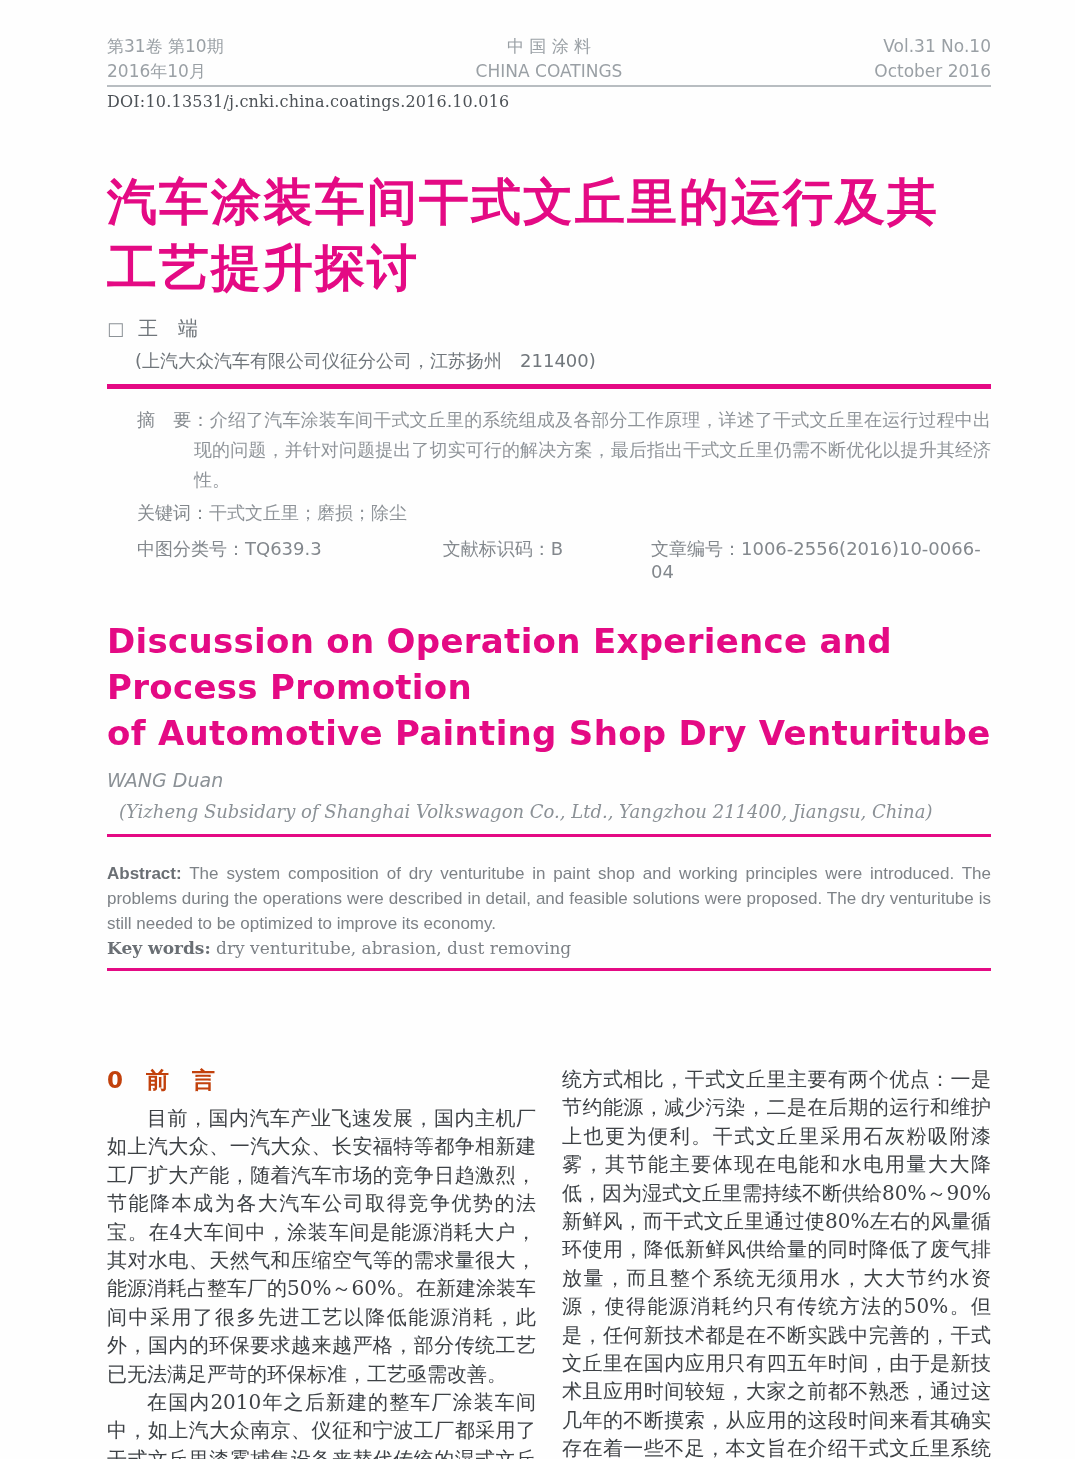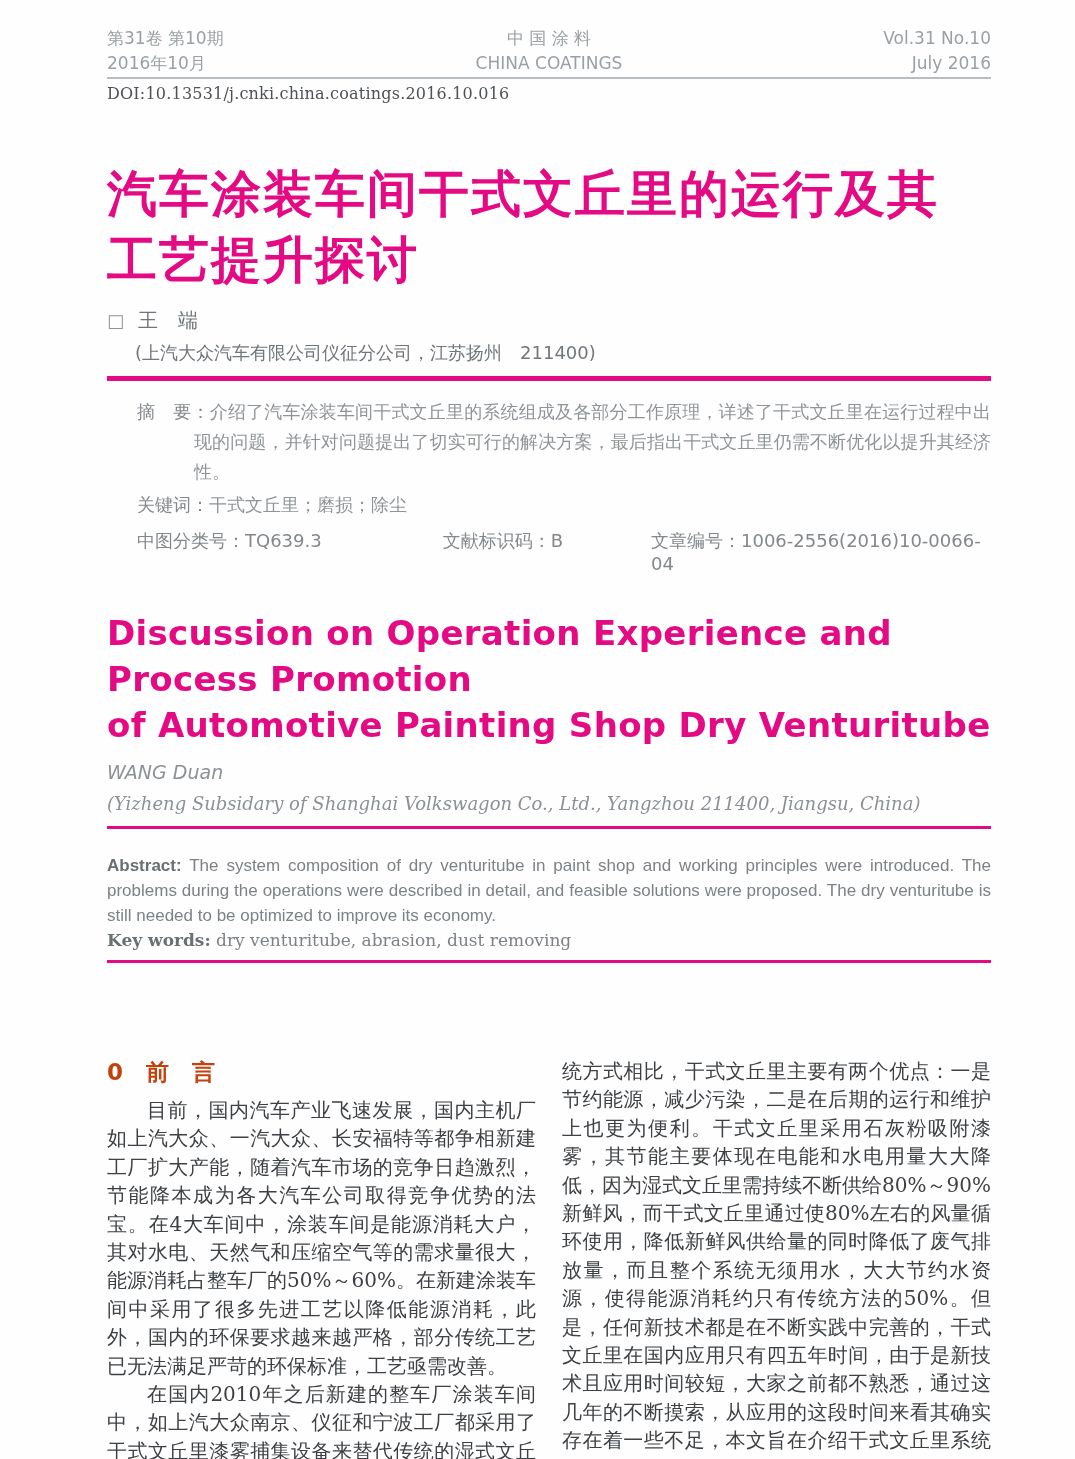--- a/index.html
+++ b/index.html
@@ -7,21 +7,21 @@
   body {
     width:1075px; height:1459px; overflow:hidden; position:relative;
     font-family:"DejaVu Sans", sans-serif;
     -webkit-font-smoothing:antialiased;
   }
   .page { position:absolute; inset:0; background:#fefefe; }
   .content { width:884px; margin-left:107px; }
 
   
   .hdr { display:flex; justify-content:space-between; align-items:flex-end;
-         padding-top:26px; color:#9aa0a5; font-size:17px; line-height:25px; }
+         padding-top:34px; color:#9aa0a5; font-size:17px; line-height:25px; }
   .hdr-col-left   { text-align:left;  min-width:190px; }
   .hdr-col-center { text-align:center; }
   .hdr-col-right  { text-align:right; min-width:190px; }
   .hdr-rule { border-bottom:2px solid #b8bdc1; margin-top:1px; }
   .doi { margin-top:5px; font-size:16px; color:#4d5257;
          font-family:"DejaVu Serif", serif; letter-spacing:0.2px; }
 
   
   .cn-title { margin-top:58px; font-size:50px; font-weight:bold;
               color:#e40a84; line-height:66px; letter-spacing:2px;font-family:Liberation Serif, serif; }
@@ -41,21 +41,21 @@
   .meta-row { margin-top:12px; padding-left:30px; display:flex;
               font-size:18px; color:#83888d; }
   .meta-clc { width:317px; }
   .meta-doc { width:216px; }
 
   
   .en-title { margin-top:36px; font-size:34px; font-weight:bold;
               color:#e40a84; line-height:46px; letter-spacing:0.3px; }
   .author-en { margin-top:13px; font-size:19px; color:#8b9196;font-style:italic; }
   .affil-en { margin-top:10px; font-size:18px; font-style:italic;
-              color:#8b9196; font-family:"DejaVu Serif", serif; }
+              color:#8b9196; font-family:"DejaVu Serif", serif;margin-left:12px; }
   .rule-med { height:3px; background:#e40a84; margin-top:12px; }
 
   
   .abstract-en { margin-top:24px; font-size:17px; line-height:25px;
                  color:#7d8287; font-family:Liberation Sans, sans-serif;
                  text-align:justify; }
   .abs-en-label { font-weight:bold; color:#6a6f74; }
   .keywords-en { font-size:17px; line-height:25px; color:#7d8287;
                  font-family:"DejaVu Serif", serif; }
   .rule-med2 { height:3px; background:#e40a84; margin-top:7px; }
@@ -79,21 +79,21 @@
       <div class="hdr-col-left">
         <div>第31卷 第10期</div>
         <div>2016年10月</div>
       </div>
       <div class="hdr-col-center">
         <div>中 国 涂 料</div>
         <div>CHINA COATINGS</div>
       </div>
       <div class="hdr-col-right">
         <div>Vol.31  No.10</div>
-        <div>July  2016</div>
+        <div>October  2016</div>
       </div>
     </div>
     <div class="hdr-rule"></div>
     <div class="doi">DOI:10.13531/j.cnki.china.coatings.2016.10.016</div>
 
     <h1 class="cn-title">
       <span>汽车涂装车间干式文丘里的运行及其</span><br>
       <span>工艺提升探讨</span>
     </h1>
 

